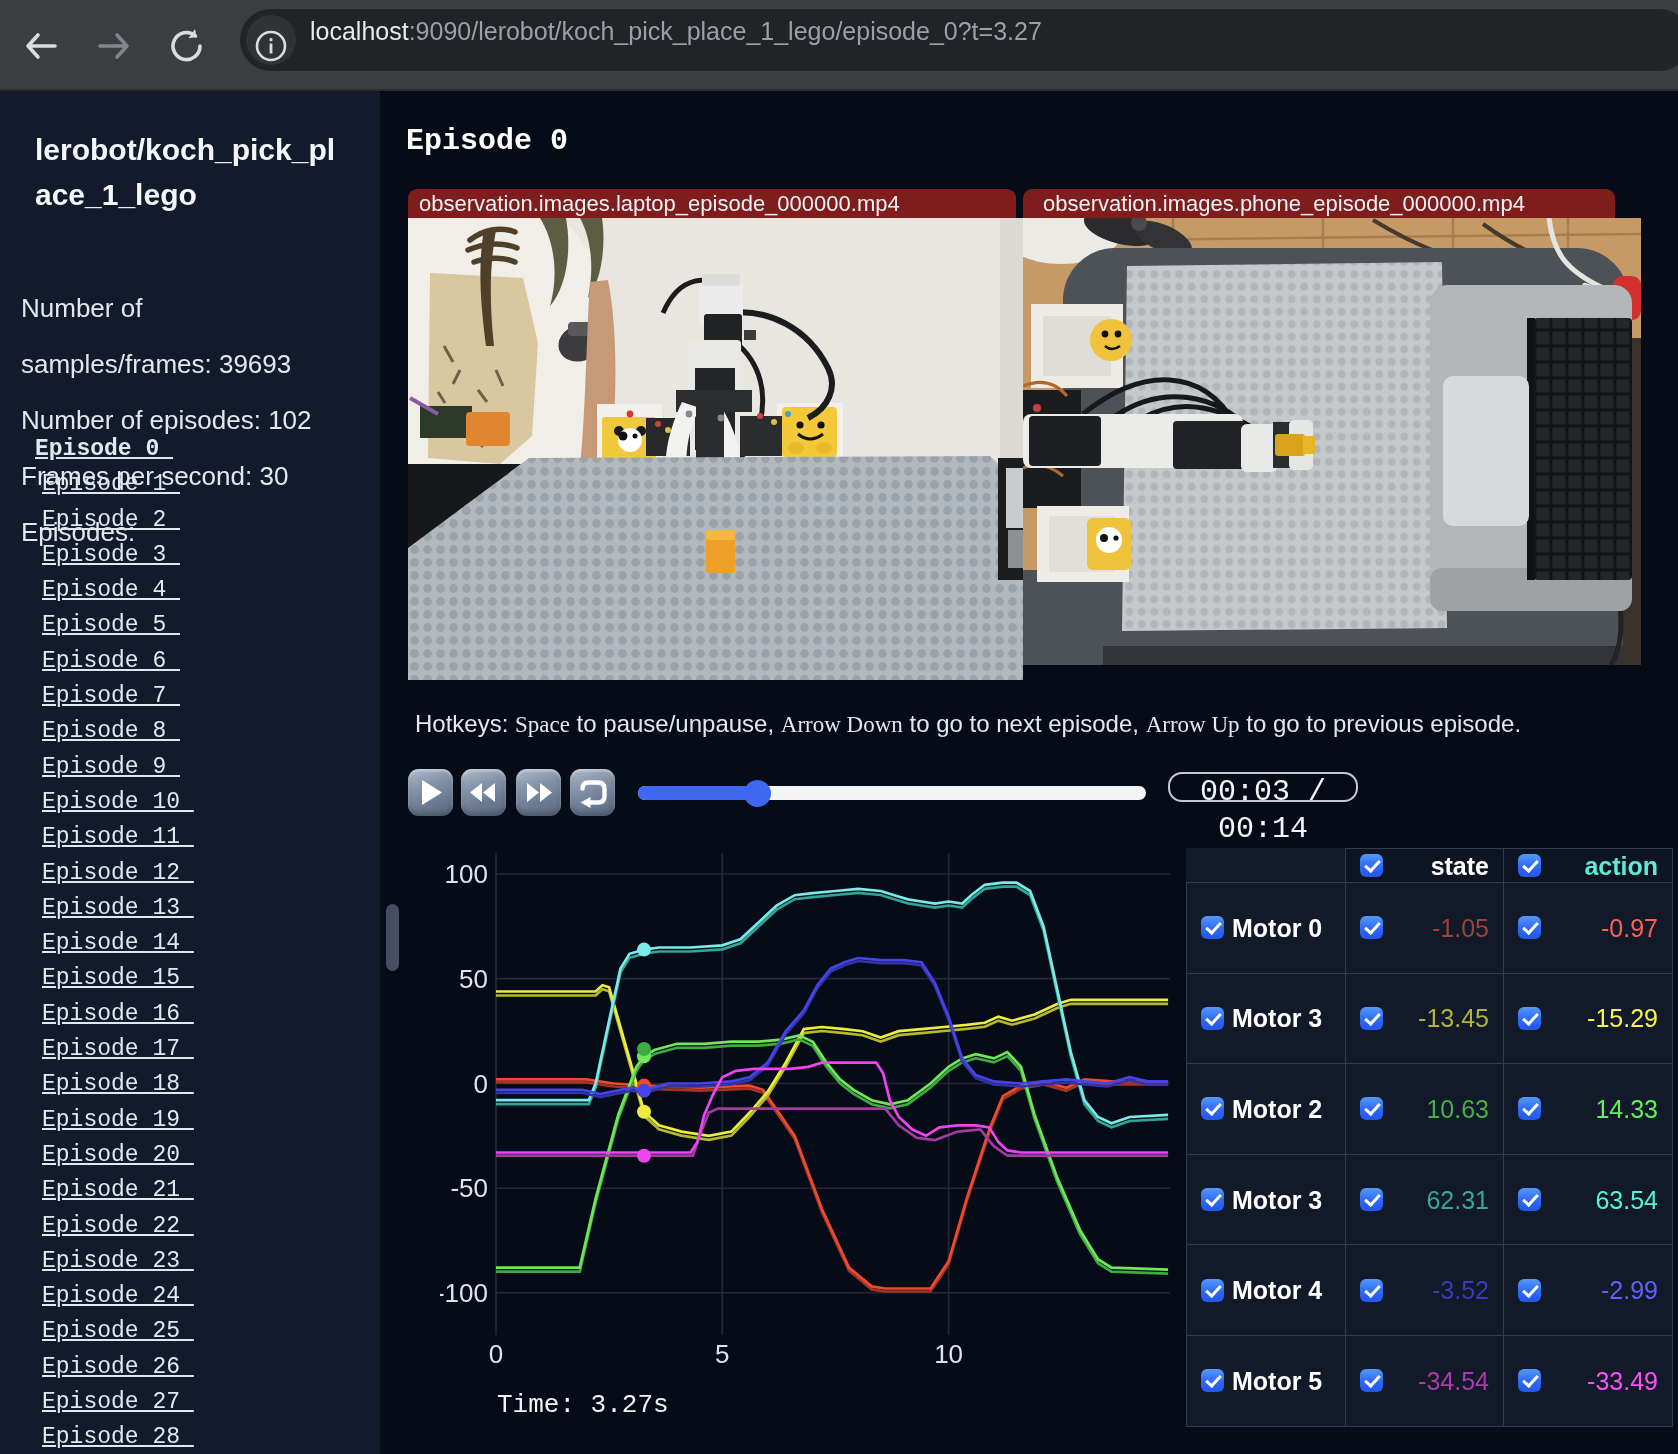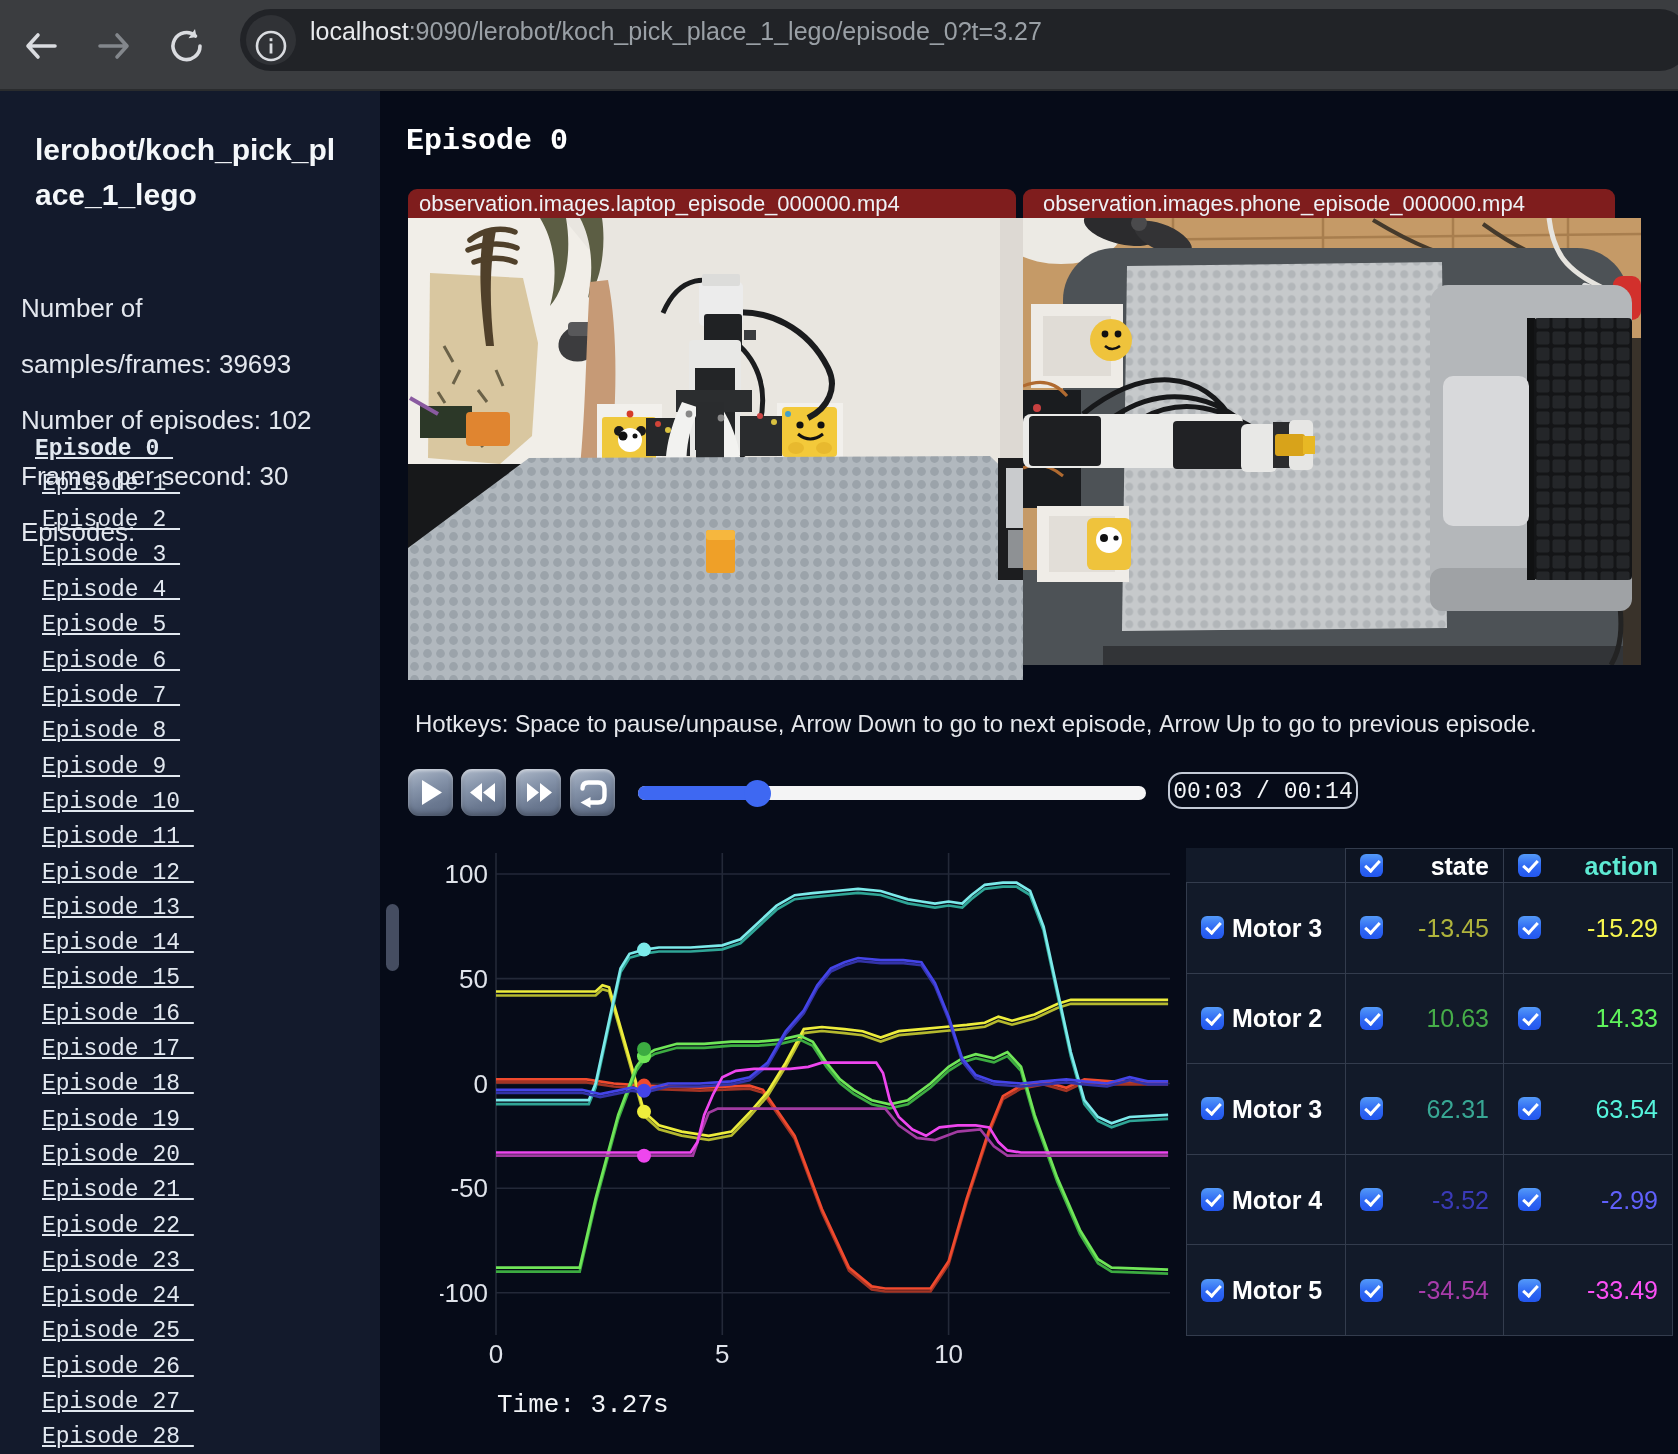--- a/index.html
+++ b/index.html
@@ -1,19 +1,19 @@
 <!DOCTYPE html>
 <html><head>
 <meta charset="utf-8">
 <style>
   * { margin:0; padding:0; box-sizing:border-box; }
   html,body { width:1678px; height:1454px; overflow:hidden; background:#060b18; }
   body { font-family:"Liberation Sans", sans-serif; position:relative; }
   .abs { position:absolute; }
-  .mono { font-family:Liberation Sans, sans-serif; }
+  .mono { font-family:Liberation Serif, serif; }
 
   
   #chrome { position:absolute; left:0; top:0; width:1678px; height:91px; background:#3b3d40; border-bottom:2px solid #2a2c2e; }
   #omni { position:absolute; left:240px; top:9px; width:1450px; height:62px; border-radius:31px; background:#212327; }
   #urltext { position:absolute; left:310px; top:0; height:62px; line-height:62px; font-size:25px; color:#9aa0a6; white-space:nowrap; }
   #urltext b { color:#e8eaed; font-weight:400; }
 
   
   #sidebar { position:absolute; left:0; top:91px; width:380px; height:1363px; background:#131a2c; overflow:hidden; }
   #sbtitle { position:absolute; left:35px; top:36px; font-size:30px; font-weight:700; color:#f4f7fa; line-height:45px; }
@@ -32,21 +32,21 @@
   #hotkeys { position:absolute; left:415px; top:710px; font-size:24px; color:#e5e7eb; white-space:nowrap; }
   #hotkeys .mono { font-size:23px; }
 
   
   .ebtn { position:absolute; top:769px; width:45px; height:47px; border-radius:11px;
     background:linear-gradient(160deg,#aeb9c9 0%,#8795ab 35%,#6a7890 70%,#5d6b84 100%); box-shadow:inset 0 2px 3px rgba(255,255,255,.45), inset 0 -3px 5px rgba(0,0,0,.25); }
   .ebtn svg { position:absolute; left:0; top:0; }
   #slider-track { position:absolute; left:638px; top:786px; width:508px; height:14px; border-radius:7px; background:#f4f4f5; }
   #slider-fill { position:absolute; left:638px; top:786px; width:119px; height:14px; border-radius:7px 0 0 7px; background:#3e68f2; }
   #slider-thumb { position:absolute; left:744px; top:780px; width:27px; height:27px; border-radius:50%; background:#3e68f2; }
-  #timebox { position:absolute; left:1168px; top:772px; width:190px; height:37px; border:2px solid #c3cad6; border-radius:14px; color:#f4f6f8; font-family:"Liberation Mono",monospace; font-size:23px; line-height:37px; text-align:center; }
+  #timebox { position:absolute; left:1168px; top:772px; width:190px; height:30px; border:2px solid #c3cad6; border-radius:14px; color:#f4f6f8; font-family:"Liberation Mono",monospace; font-size:30px; line-height:37px; text-align:center; }
 
   
   #mtable { position:absolute; left:1186px; top:848px; border-collapse:collapse; table-layout:fixed; background:#121a29; }
   #mtable th, #mtable td { border:1px solid #333c4d; font-size:25px; color:#f3f5f8; padding:0; position:relative; }
   #mtable thead th { height:34px; background:#0d1422; }
   #mtable td { height:90.6px; }
   .cb { display:block; position:absolute; left:14px; top:50%; margin-top:-11.5px; width:23px; height:23px; border-radius:6px; background:linear-gradient(180deg,#549af9 0%,#2e68f3 55%,#2356ee 100%); }
   .cb:after { content:""; position:absolute; left:8px; top:3px; width:6px; height:12px; border:solid #fff; border-width:0 3.2px 3.2px 0; transform:rotate(42deg); }
   .mlabel { position:absolute; left:45px; top:50%; transform:translateY(-50%); font-weight:700; color:#fff; white-space:nowrap; }
   .val { position:absolute; right:14px; top:50%; transform:translateY(-50%); font-weight:400; }
@@ -349,20 +349,31 @@
           <span class="val" style="font-weight:700;color:#fff">state</span>
         </th>
         <th>
           <span class="cb"></span>
           <span class="val" style="font-weight:700;color:#5eead4">action</span>
         </th>
       </tr>
     </thead>
     <tbody>
 <tr>
+        <td><span class="cb"></span>&nbsp;<span class="mlabel">Motor 0</span></td>
+        <td>
+          <span class="cb"></span>
+          <span class="val" style="color:#9c4238;line-height:23px">-1.05</span>
+        </td>
+        <td>
+          <span class="cb"></span>
+          <span class="val" style="color:#fb6054;line-height:23px">-0.97</span>
+        </td>
+      </tr>
+<tr>
         <td><span class="cb"></span>&nbsp;<span class="mlabel">Motor 3</span></td>
         <td>
           <span class="cb"></span>
           <span class="val" style="color:#b0b43c;line-height:23px">-13.45</span>
         </td>
         <td>
           <span class="cb"></span>
           <span class="val" style="color:#f6f64e;line-height:23px">-15.29</span>
         </td>
       </tr>

